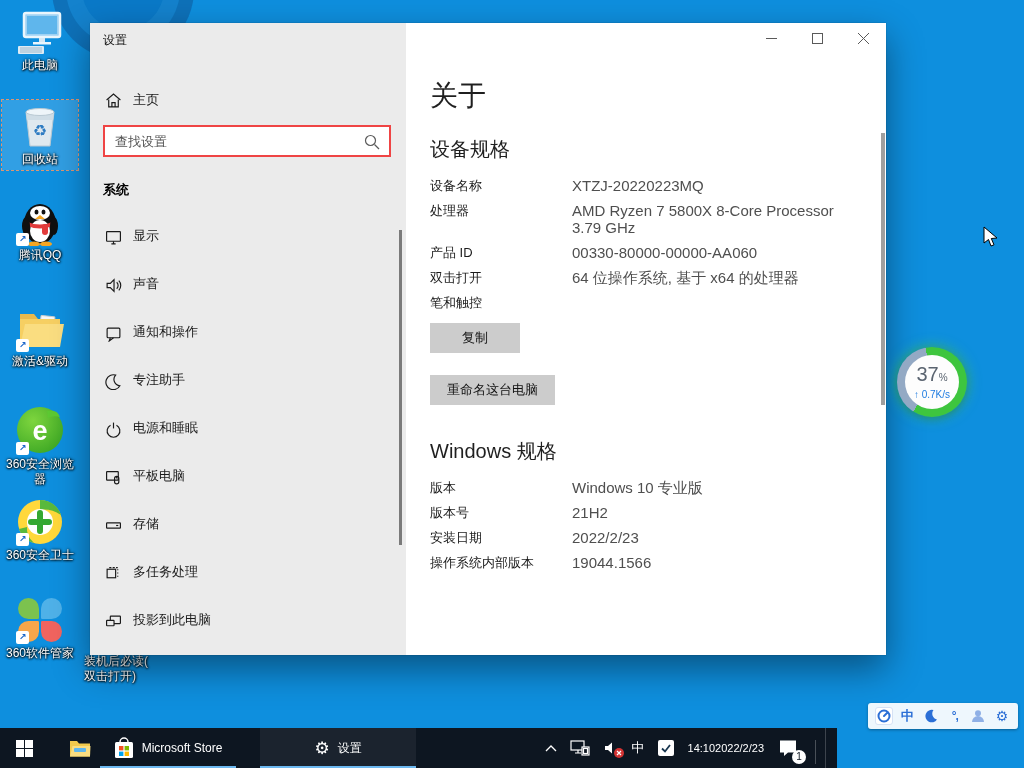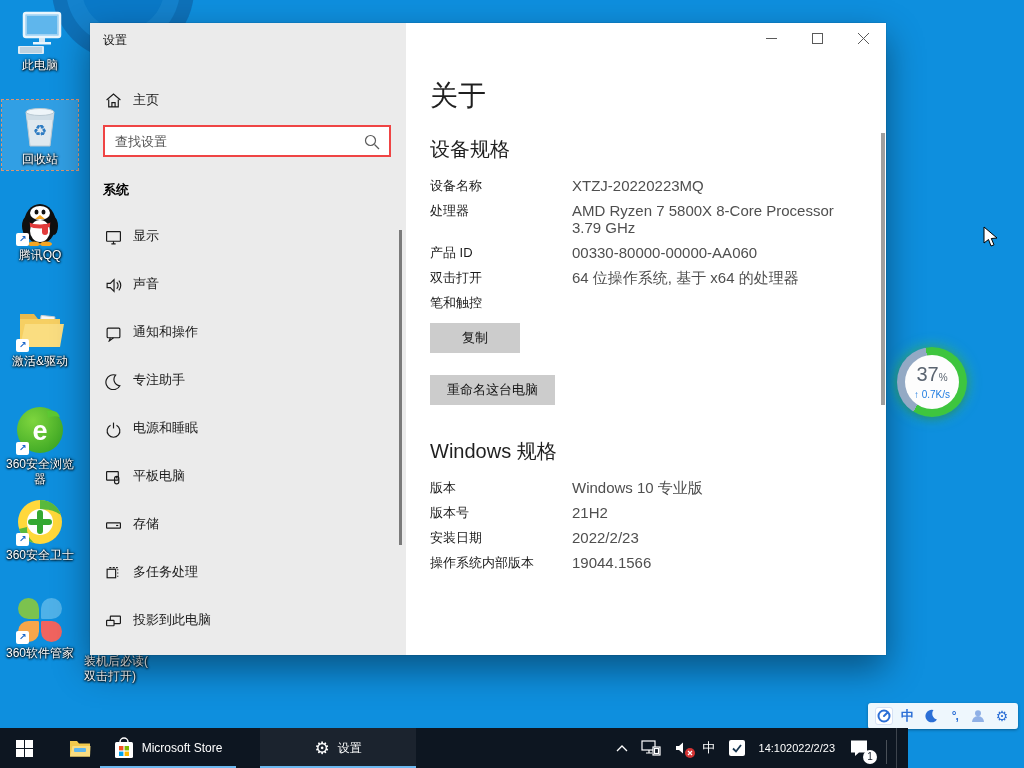--- a/index.html
+++ b/index.html
@@ -79,21 +79,21 @@
   #ime { position:absolute; left:868px; top:703px; width:150px; height:26px; z-index:7;
     background:rgba(255,255,255,.93); border-radius:3px; box-shadow:0 1px 3px rgba(0,0,0,.35);
     display:flex; align-items:center; justify-content:space-around; padding:0 4px; color:#2b6fd6; }
   .ime-it { cursor:pointer; display:flex; align-items:center; justify-content:center; height:22px; min-width:18px; }
   .ime-mode { font-size:13px; font-weight:bold; }
   .ime-punct { font-size:12px; font-weight:bold; letter-spacing:-1px; }
   .ime-gear { font-size:14px; }
   .ime-logo { width:18px; height:18px; background:#fff; border:1px solid #d6e2f5; border-radius:3px; }
 
   
-  #taskbar { position:absolute; left:0; top:728px; width:908px; height:40px; background:#0d1621; z-index:10; display:flex; }
+  #taskbar { position:absolute; left:0; top:728px; width:837px; height:40px; background:#0d1621; z-index:10; display:flex; }
   .tb-btn { height:40px; display:flex; align-items:center; justify-content:center; cursor:pointer; position:relative; }
   .tb-start { width:48px; }
   .tb-explorer { width:44px; }
   .tb-app { padding:0 12px; }
   .tb-app .app-label { margin-left:8px; font-size:12px; color:#fff; }
   .tb-store { position:absolute; left:100px; width:136px; }
   .tb-settings { position:absolute; left:260px; width:156px; background:rgba(255,255,255,.06); }
   .active-line { position:absolute; left:0; right:0; bottom:0; height:2px; background:#6cb8f0; }
   .tray { position:absolute; right:6px; top:0; height:40px; display:flex; align-items:center; gap:7px; }
   .tray-it { height:40px; display:flex; align-items:center; justify-content:center; padding:0 3px; cursor:pointer; }

